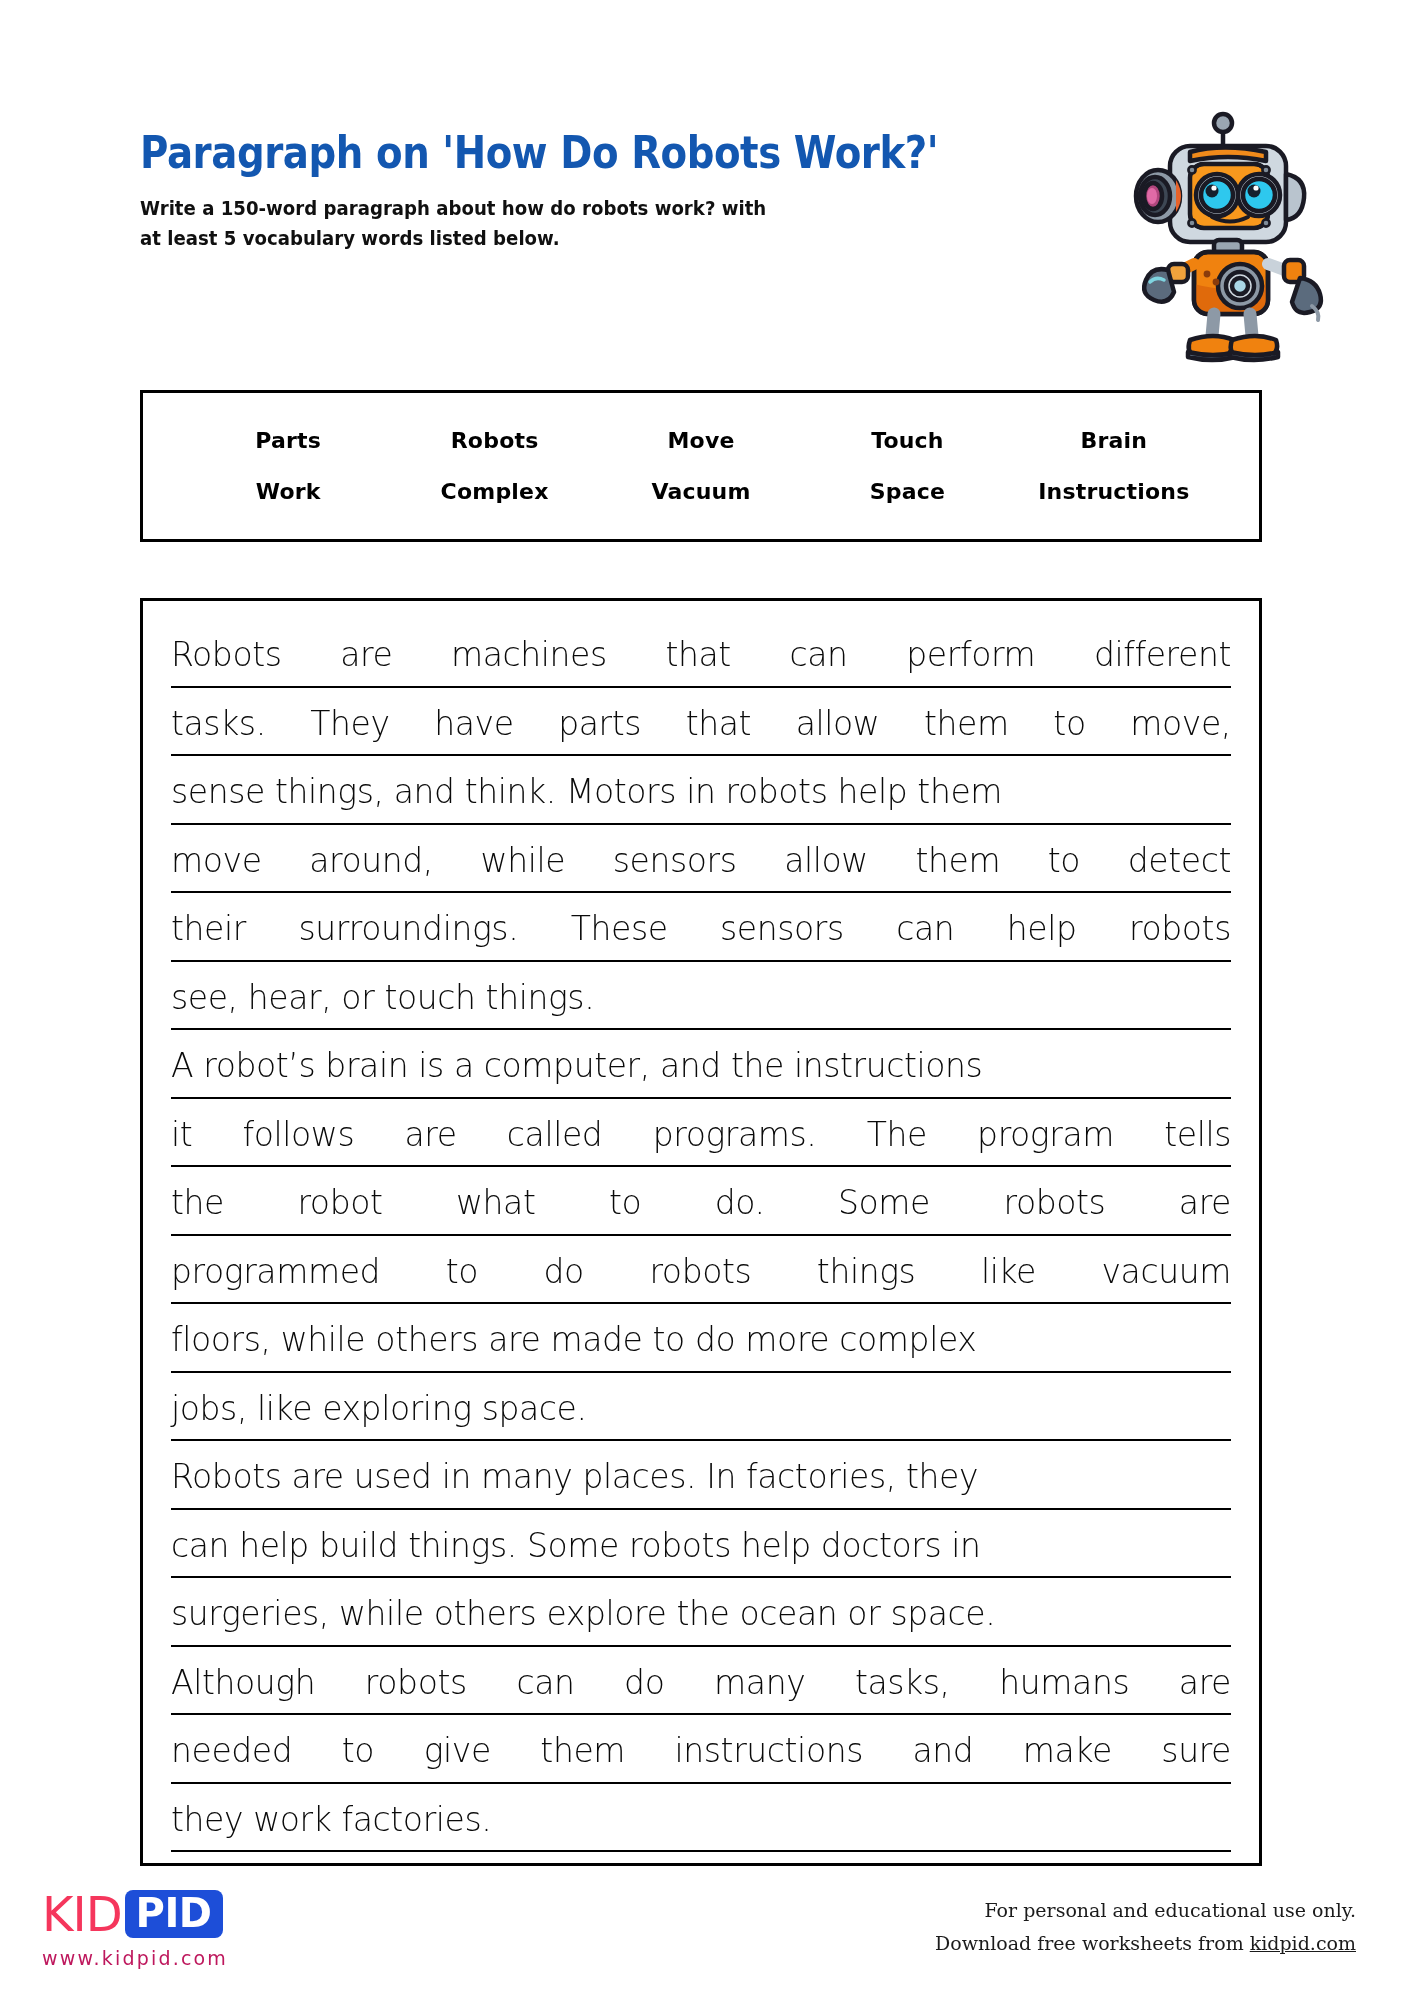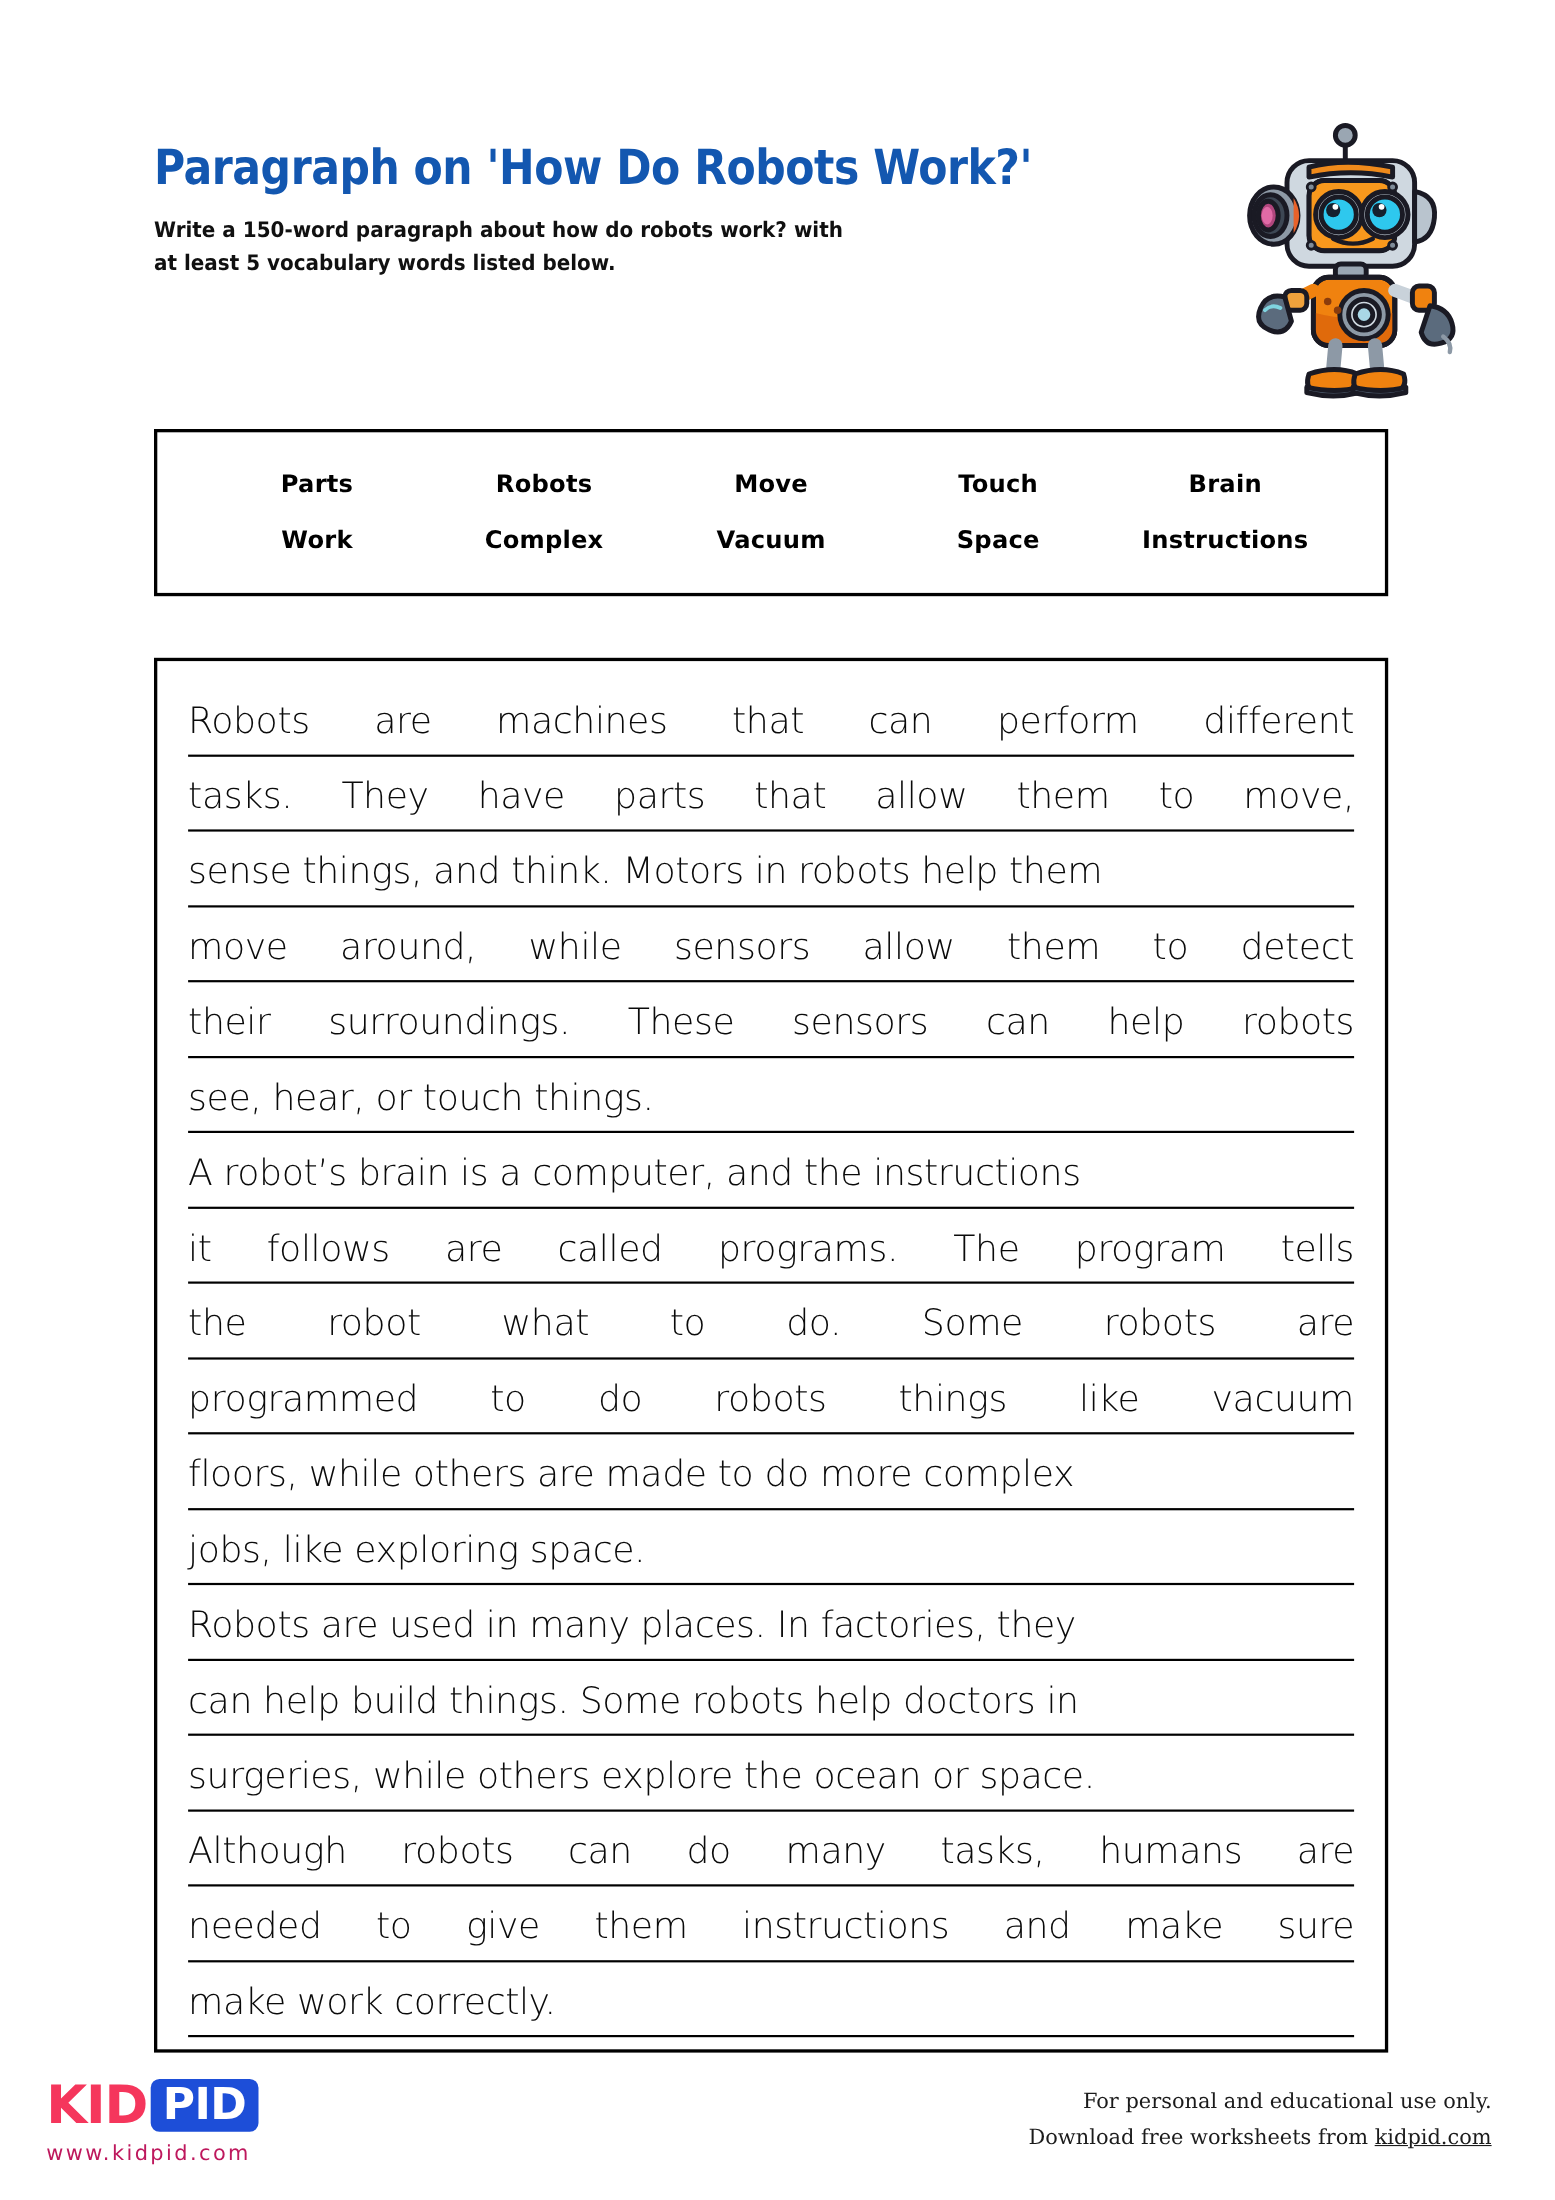--- a/index.html
+++ b/index.html
@@ -128,21 +128,21 @@
   #brand-logo {
     position: absolute;
     left: 42px;
     top: 10px;
     width: 340px;
   }
   .logo-row { display: flex; align-items: center; }
   #logo-kid {
     font-family: "DejaVu Sans", sans-serif;
     font-size: 48px;
-    font-weight: 700;
+    font-weight: 400;
     color: #f5365c;
     letter-spacing: -1px;
     line-height: 1;
   }
   #logo-pid-box {
     background: #1d4ed8;
     border-radius: 8px;
     padding: 3px 11px 5px 11px;
     margin-left: 3px;
   }
@@ -368,21 +368,21 @@
       <span class="para-line justify">
         <span>needed</span>
         <span>to</span>
         <span>give</span>
         <span>them</span>
         <span>instructions</span>
         <span>and</span>
         <span>make</span>
         <span>sure</span>
       </span>
-      <span class="para-line"><span>make work correctly.</span></span>
+      <span class="para-line"><span>they work factories.</span></span>
     </div>
 </div>
 
 <div id="footer">
   <div id="brand-logo">
     <div class="logo-row">
       <span id="logo-kid">KID</span>
       <span id="logo-pid-box">
         <span id="logo-pid">PID</span>
       </span>

